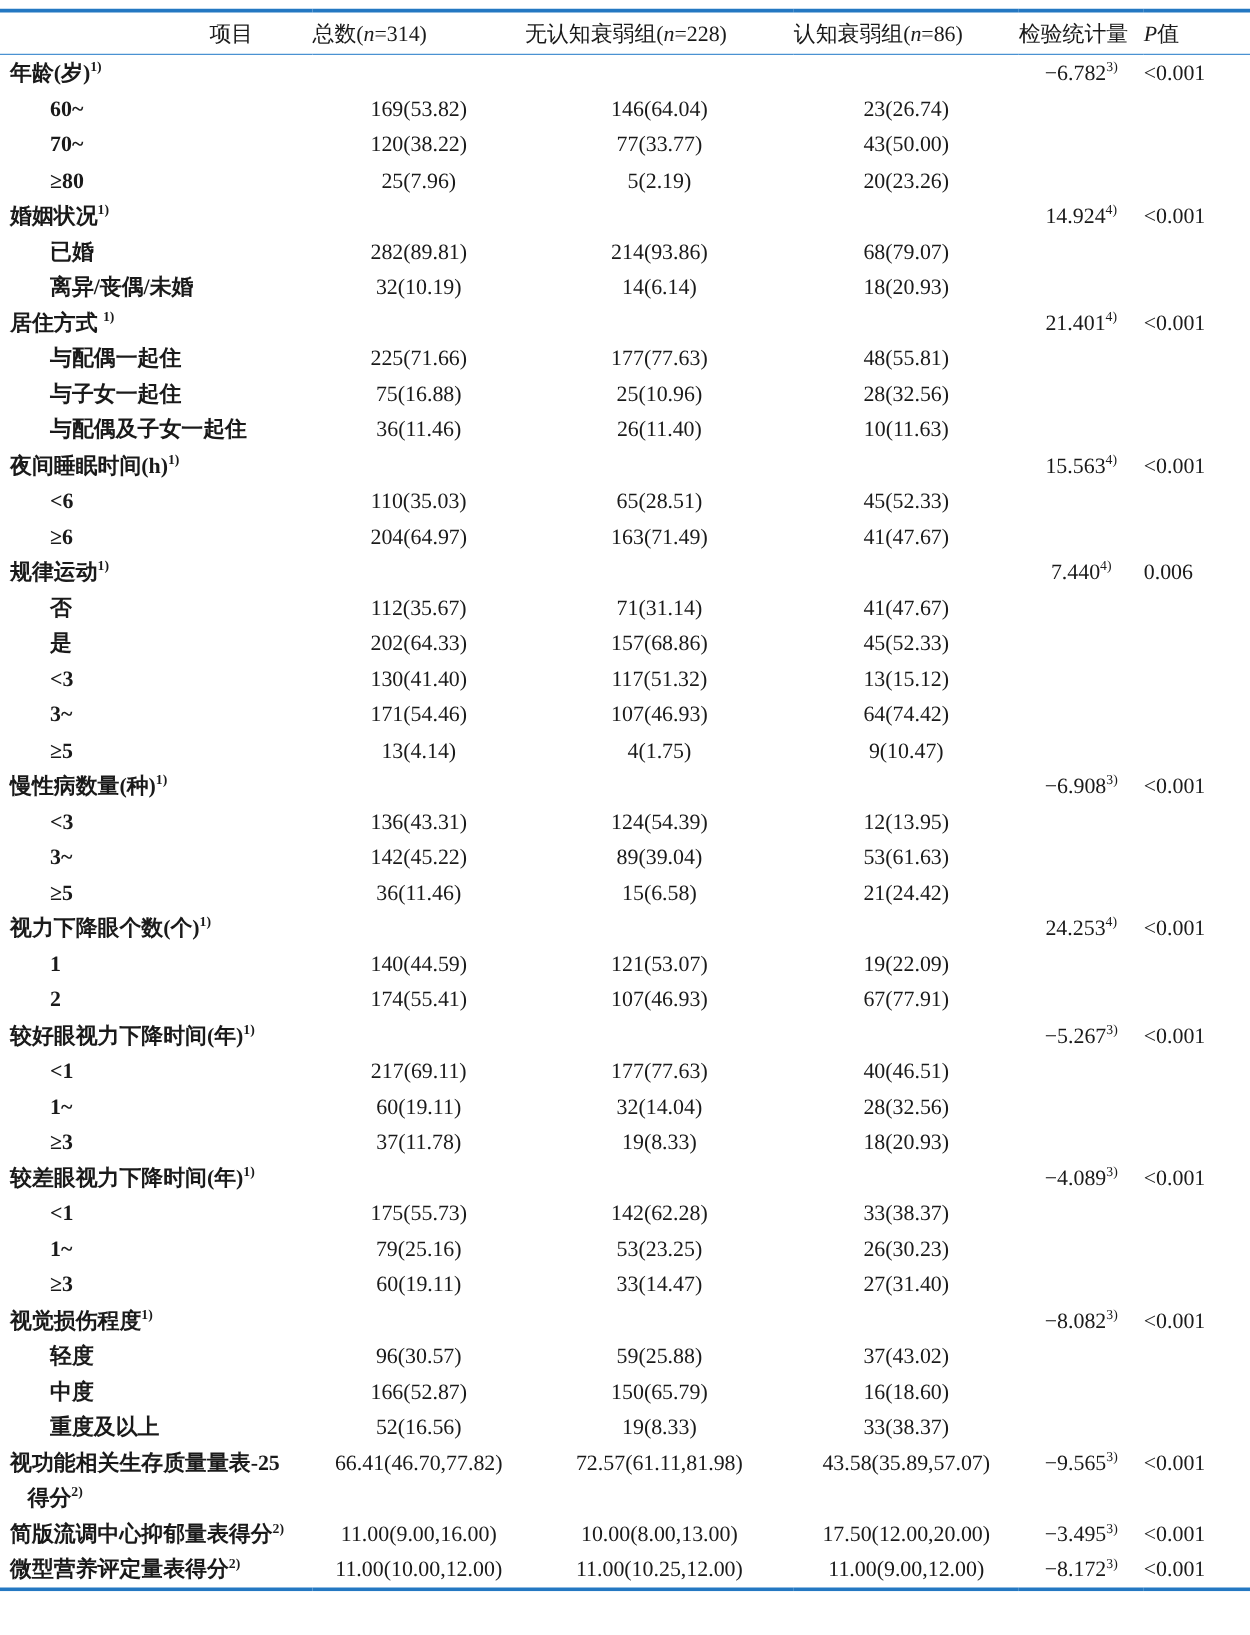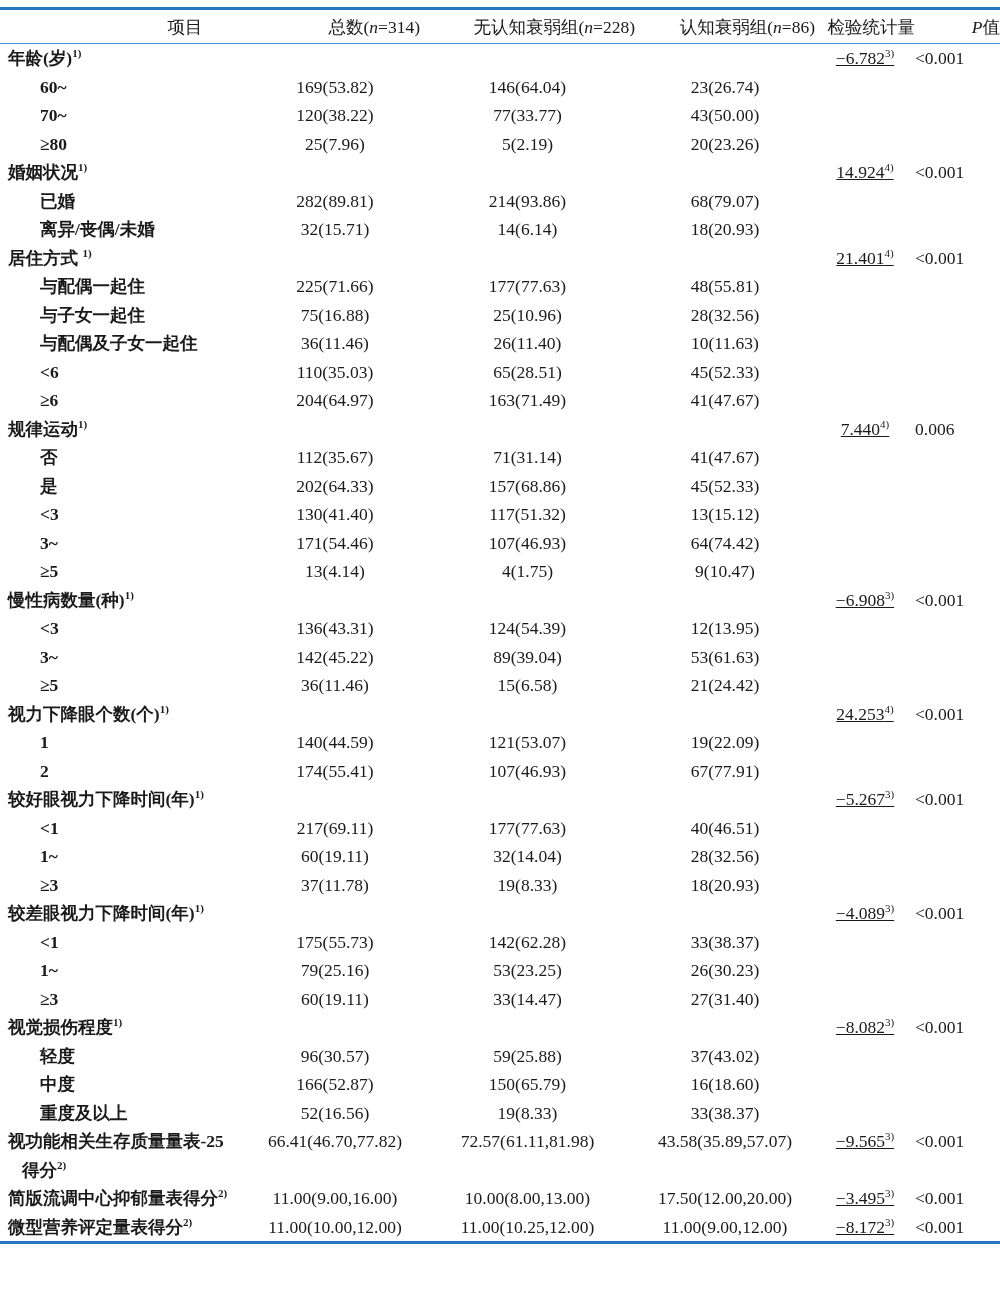--- a/index.html
+++ b/index.html
@@ -20,38 +20,38 @@
   col.c0{width:250px;}
   col.c1{width:170px;}
   col.c2{width:215px;}
   col.c3{width:180px;}
   col.c4{width:100px;}
   col.c5{width:85px;}
   thead th{
     font-weight:normal;
     font-size:17.5px;
     height:33px;
-    text-align:right;
+    text-align:left;
     vertical-align:middle;
     border-bottom:1.5px solid #4a92d2;
     padding:0;
     white-space:nowrap;
   }
   thead th.c0{text-align:center;padding-left:120px;}
   td{
     padding:0;
     font-size:17.5px;
     line-height:28.5px;
     vertical-align:top;
     white-space:nowrap;
   }
   td.item{text-align:left;padding-left:8px;font-weight:bold;}
   td.item.ind1{padding-left:40px;}
   td.val{text-align:center;}
-  td.stat{text-align:center;text-decoration:underline;}
+  td.stat{text-align:center;}
   td.pv{text-align:left;}
   sup{
     font-size:11px;
     vertical-align:super;
     line-height:0;
   }
   .it{font-style:italic;}
   .l2{display:block;padding-left:14px;}
 </style>
 </head>
@@ -121,21 +121,21 @@
         <tr>
           <td class="item ind1"><span>已婚</span></td>
           <td class="val">282(89.81)</td>
           <td class="val">214(93.86)</td>
           <td class="val">68(79.07)</td>
           <td class="stat"></td>
           <td class="pv"></td>
         </tr>
         <tr>
           <td class="item ind1"><span>离异/丧偶/未婚</span></td>
-          <td class="val">32(15.71)</td>
+          <td class="val">32(10.19)</td>
           <td class="val">14(6.14)</td>
           <td class="val">18(20.93)</td>
           <td class="stat"></td>
           <td class="pv"></td>
         </tr>
         <tr>
           <td class="item ind0"><span>居住方式 </span><sup>1)</sup></td>
           <td class="val"></td>
           <td class="val"></td>
           <td class="val"></td>
@@ -158,20 +158,28 @@
           <td class="stat"></td>
           <td class="pv"></td>
         </tr>
         <tr>
           <td class="item ind1"><span>与配偶及子女一起住</span></td>
           <td class="val">36(11.46)</td>
           <td class="val">26(11.40)</td>
           <td class="val">10(11.63)</td>
           <td class="stat"></td>
           <td class="pv"></td>
+        </tr>
+        <tr>
+          <td class="item ind0"><span>夜间睡眠时间(h)</span><sup>1)</sup></td>
+          <td class="val"></td>
+          <td class="val"></td>
+          <td class="val"></td>
+          <td class="stat"><span>15.563</span><sup>4)</sup></td>
+          <td class="pv">&lt;0.001</td>
         </tr>
         <tr>
           <td class="item ind1"><span>&lt;6</span></td>
           <td class="val">110(35.03)</td>
           <td class="val">65(28.51)</td>
           <td class="val">45(52.33)</td>
           <td class="stat"></td>
           <td class="pv"></td>
         </tr>
         <tr>

